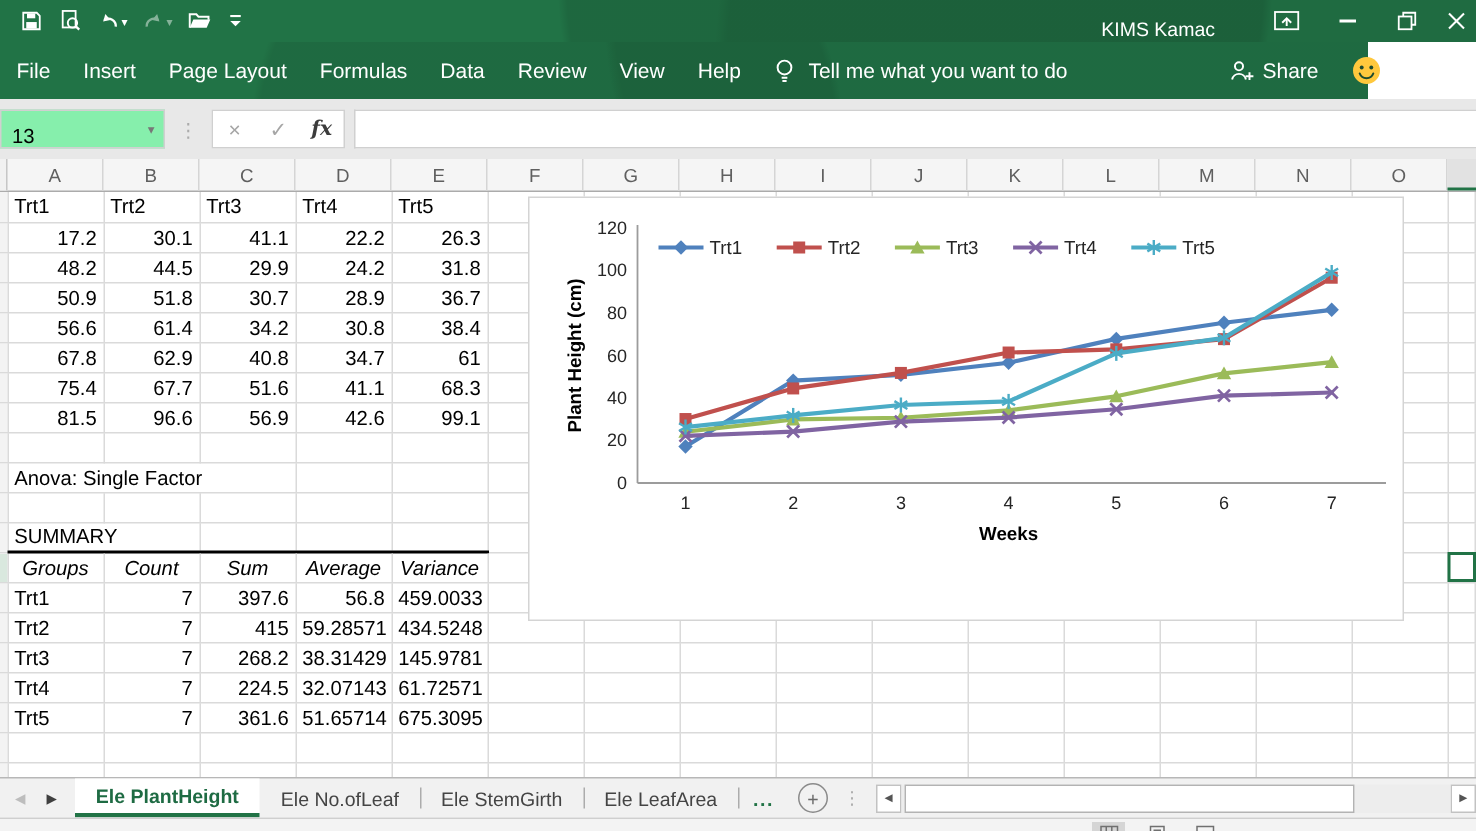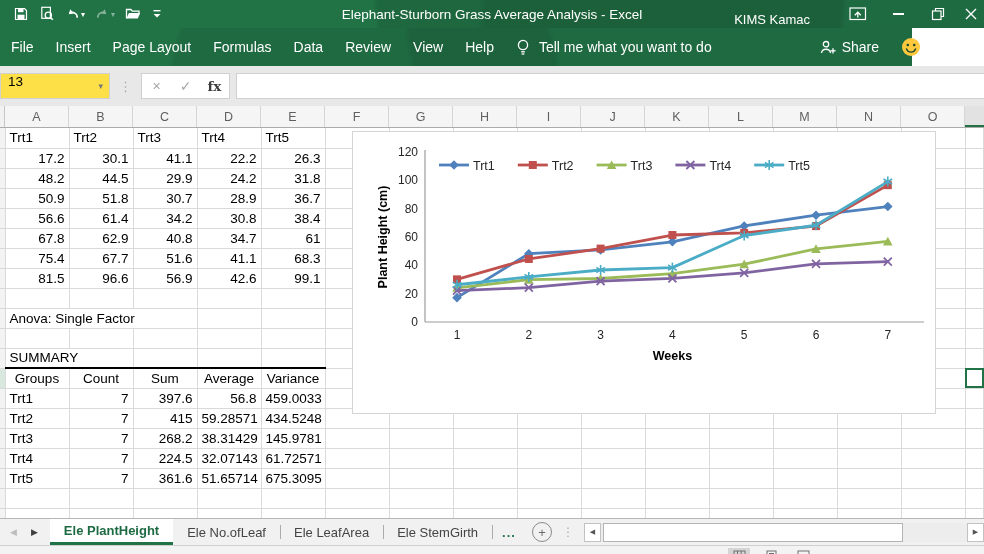--- a/index.html
+++ b/index.html
@@ -29,27 +29,27 @@
   .rtabs{display:flex;align-items:center;height:100%;}
   .rtab{padding:0 11px;font-size:14px;display:flex;align-items:center;height:100%;cursor:default;}
   .tellme{display:flex;align-items:center;gap:8px;margin-left:10px;font-size:14px;}
   .mb-right{margin-left:auto;display:flex;align-items:center;gap:8px;}
   .share{display:flex;align-items:center;gap:5px;font-size:14px;margin-right:14px;}
   .smiley{position:relative;width:20px;height:20px;margin-right:-9px;flex:0 0 auto;}
 
   
   .formulabar{position:absolute;left:0;top:66px;width:984px;height:40px;background:#E8E8E8;
     border-bottom:1px solid #D2D2D2;display:flex;align-items:center;}
-  .namebox{position:relative;width:110px;height:26px;background:#fde047;border:1px solid #D0D0D0;
-    margin-left:0;display:flex;align-items:flex-start;font-size:13.5px;color:#000;padding-left:7px;box-sizing:border-box;}
+  .namebox{position:relative;width:110px;height:26px;background:#86efac;border:1px solid #D0D0D0;
+    margin-left:0;display:flex;align-items:flex-end;font-size:13.5px;color:#000;padding-left:7px;box-sizing:border-box;}
   .namebox .nb-caret{position:absolute;right:6px;top:7px;font-size:9px;color:#777;}
   .vdots{color:#ABABAB;font-size:13px;margin:0 9px;}
   .fxbox{display:flex;align-items:center;height:26px;background:#fff;border:1px solid #D0D0D0;box-sizing:border-box;}
   .fxbtn{width:29px;text-align:center;font-size:14px;color:#A6A6A6;}
-  .fx{font-family:"DejaVu Serif",serif;font-weight:600;color:#3c3c3c;font-size:13.5px;}
+  .fx{font-family:"DejaVu Serif",serif;font-style:italic;font-weight:600;color:#3c3c3c;font-size:13.5px;}
   .finput{flex:1;height:26px;background:#fff;border:1px solid #D0D0D0;border-right:none;margin-left:6px;
     box-sizing:border-box;font-size:13px;padding:4px 6px;color:#000;}
 
   
   .colheaders{position:absolute;left:0;top:106px;width:984px;height:22px;background:#F5F5F5;
     border-bottom:1px solid #ABABAB;display:flex;box-sizing:border-box;}
   .ch-sliver{width:5px;border-right:1px solid #C6C6C6;background:#F1F1F1;box-sizing:border-box;}
   .ch{width:64px;box-sizing:border-box;border-right:1px solid #D5D5D5;color:#5f5f5f;font-size:12.5px;
     display:flex;align-items:center;justify-content:center;}
   .ch-part{flex:1;background:#E2E2E2;border-bottom:2px solid #217346;box-sizing:border-box;}
@@ -57,21 +57,21 @@
   
   .gridarea{position:absolute;left:0;top:128px;width:984px;height:390px;background:#fff;overflow:hidden;}
   table.grid{border-collapse:collapse;table-layout:fixed;width:984px;}
   table.grid td{height:20px;box-sizing:border-box;border-right:1px solid #DADADA;border-bottom:1px solid #DADADA;
     font-size:13.5px;color:#000;padding:0 4px;white-space:nowrap;overflow:hidden;}
   td.sliv{background:#F3F3F3;border-right:1px solid #ABABAB;padding:0;}
   td.rowsel{background:#D9E8DE;}
   td.num{text-align:right;}
   td.tl{text-align:left;}
   td.ctr{text-align:center;}
-  td.it{}
+  td.it{font-style:italic;}
   td.bt2{border-top:2px solid #000;}
   td.bb1{border-bottom:1px solid #000;}
   td.bb2{border-bottom:2px solid #000;}
   td.pcol{background:#fff;}
   td.selcell{outline:2px solid #217346;outline-offset:-2px;}
 
   
   .chartbox{position:absolute;left:352px;top:3px;width:584px;height:283px;background:#fff;
     border:1px solid #D4D4D4;box-sizing:border-box;}
 
@@ -143,21 +143,20 @@
             <path d="M1.5 12.5 L3.9 7 h11.3 l-2.4 5.5 z" fill="#fff"></path>
           </svg>
       </span>
       <span class="btn">
         <svg width="10" height="14" viewBox="0 0 10 14">
             <rect x="1.5" y="3" width="7" height="1.4" fill="#fff"></rect>
             <polygon points="1.5,7 8.5,7 5,10.5" fill="#fff"></polygon>
           </svg>
       </span>
     </div>
-    <div class="tb-title">Elephant-Sturborn Grass Average Analysis - Excel</div>
     <div class="tb-right">
       <span class="tb-user">KIMS Kamac</span>
       <span class="winbtn">
         <svg width="18" height="14" viewBox="0 0 18 14">
             <rect x="1" y="1" width="15.5" height="11.5" fill="none" stroke="#fff" stroke-width="1.2"></rect>
             <polyline points="5.8,8.2 8.8,5.2 11.8,8.2" fill="none" stroke="#fff" stroke-width="1.3"></polyline>
             <line x1="8.8" y1="5.6" x2="8.8" y2="10.4" stroke="#fff" stroke-width="1.3"></line>
           </svg>
       </span>
       <span class="winbtn">
@@ -776,22 +775,22 @@
   </div>
 
   <div class="tabbar">
     <div class="navarrows">
       <span class="nav-l">◀</span>
       <span class="nav-r">▶</span>
     </div>
     <div style="display:flex" id="sheet-tabs">
         <div class="stab active">Ele PlantHeight</div>
         <div class="stab">Ele No.ofLeaf</div>
+        <div class="stab sep">Ele StemGirth</div>
         <div class="stab sep">Ele LeafArea</div>
-        <div class="stab sep">Ele StemGirth</div>
       </div>
     <div class="tab-overflow">...</div>
     <div class="addsheet">+</div>
     <span class="tb-dots">⋮</span>
     <div class="hscroll">
       <span class="hs-arrow">◀</span>
       <span class="hs-track">
         <span class="hs-thumb"></span>
       </span>
       <span class="hs-arrow">▶</span>

